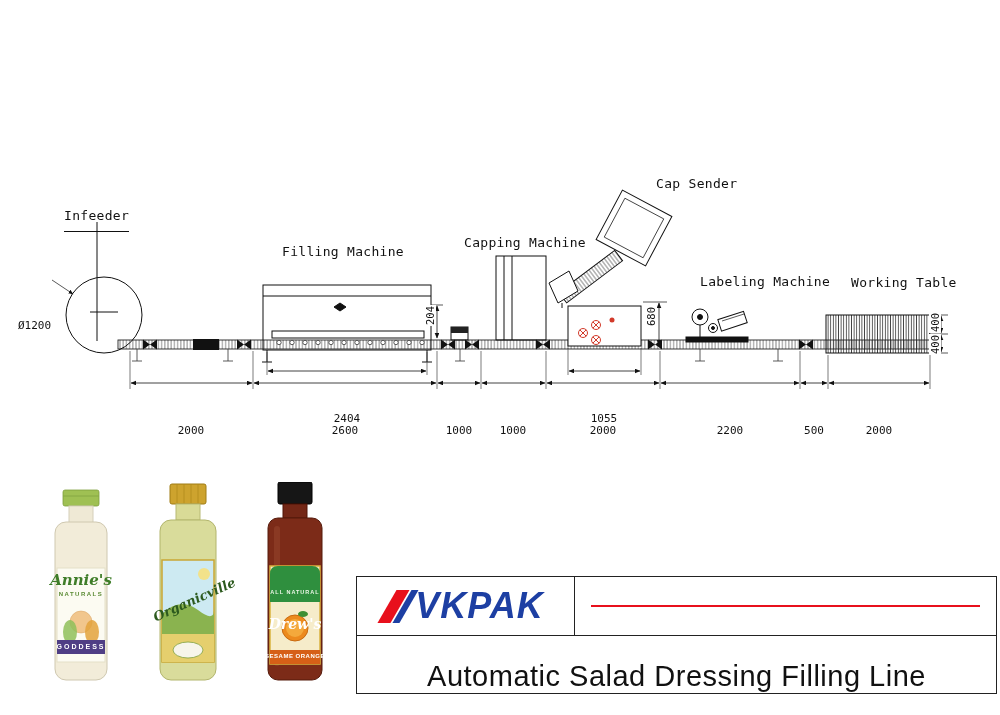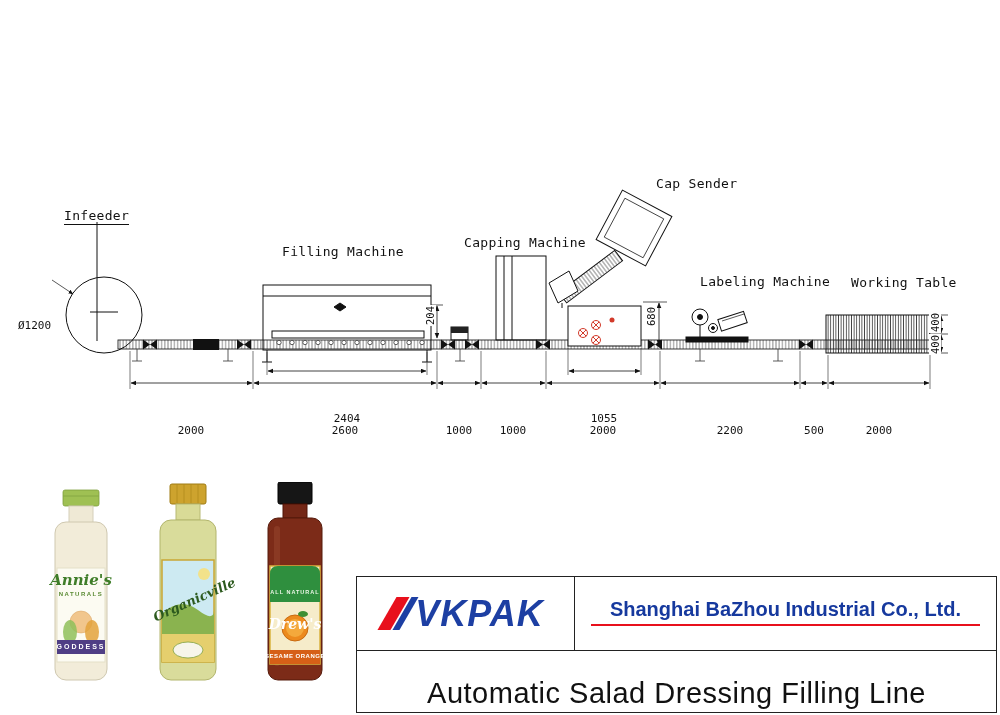--- a/index.html
+++ b/index.html
@@ -4,39 +4,39 @@
 <style>
   html,body{margin:0;padding:0;background:#fff;}
   .stage{position:relative;width:1000px;height:715px;background:#fff;overflow:hidden;
          font-family:"DejaVu Sans Mono",monospace;color:#111;}
   .abs{position:absolute;}
   svg{display:block;}
 
   
   .mlabel{position:absolute;z-index:3;font:13px "DejaVu Sans Mono",monospace;color:#111;
           letter-spacing:.3px;white-space:nowrap;}
-  .mlabel.underlined{border-bottom:1px solid #111;padding-bottom:1px;}
+  .mlabel.underlined{border-bottom:1px solid #111;padding-bottom:8px;}
   .dim{position:absolute;z-index:3;font:11px "DejaVu Sans Mono",monospace;color:#111;
        background:#fff;padding:0 2px;transform:translateX(-50%);white-space:nowrap;margin-top:47px;}
   .vdim{position:absolute;z-index:3;font:10.5px "DejaVu Sans Mono",monospace;color:#111;
         background:#fff;writing-mode:vertical-rl;transform:rotate(180deg);padding:1px 0;}
 
   
   .btxt{position:absolute;z-index:4;transform:translateX(-50%);white-space:nowrap;text-align:right;}
   .annies-brand{font:italic 700 15px "DejaVu Serif",serif;color:#3f7d28;}
   .annies-sub{font:700 6px "Liberation Sans",sans-serif;letter-spacing:1.5px;color:#5a8a33;}
   .annies-band{font:700 7px "Liberation Sans",sans-serif;letter-spacing:2px;color:#fff;}
   .ov-brand{position:absolute;z-index:4;font:italic 700 13px "DejaVu Serif",serif;color:#2c5a1e;
             transform:rotate(-24deg);white-space:nowrap;}
   .drews-brand{font:italic 700 14px "DejaVu Serif",serif;color:#fff;margin-top:46px;}
   .drews-sub{font:700 5.5px "Liberation Sans",sans-serif;letter-spacing:1px;color:#eaf6e6;}
   .drews-band{font:700 6px "Liberation Sans",sans-serif;letter-spacing:.5px;color:#fff;}
 
   
-  .tblock{position:absolute;left:356px;top:576px;width:641px;height:137px;z-index:5;
+  .tblock{position:absolute;left:356px;top:576px;width:641px;height:118px;z-index:5;
           border:1px solid #222;background:#fff;display:flex;flex-direction:column;box-sizing:border-box;gap:24px;}
   .tb-top{display:flex;height:74px;border-bottom:1px solid #222;box-sizing:border-box;}
   .tb-logo{width:218px;display:flex;align-items:center;justify-content:center;
            border-right:1px solid #222;box-sizing:border-box;}
   .logo-slash{display:inline-block;width:13px;height:33px;background:#e8101c;
               transform:skewX(-30deg);margin-right:2px;}
   .logo-slash2{display:inline-block;width:7px;height:33px;background:#1d3fa3;
               transform:skewX(-30deg);margin-right:6px;}
   .logo-text{font:italic 800 36px "Liberation Sans",sans-serif;color:#1d3fa3;letter-spacing:1px;}
   .tb-company{flex:1;display:flex;flex-direction:column;align-items:center;justify-content:center;padding:0 8px;}
@@ -291,20 +291,19 @@
   <span class="btxt drews-band" style="left:295px;top:653px">SESAME ORANGE</span>
 
   <div class="tblock">
     <div class="tb-top">
       <div class="tb-logo">
         <span class="logo-slash"></span>
         <span class="logo-slash2"></span>
         <span class="logo-text">VKPAK</span>
       </div>
       <div class="tb-company">
-        <div class="company-name">Shanghai BaZhou Industrial Co., Ltd.</div>
         <div class="red-rule"></div>
       </div>
     </div>
     <div class="tb-title">Automatic Salad Dressing Filling Line</div>
   </div>
 
 </div>
 
 </body></html>

